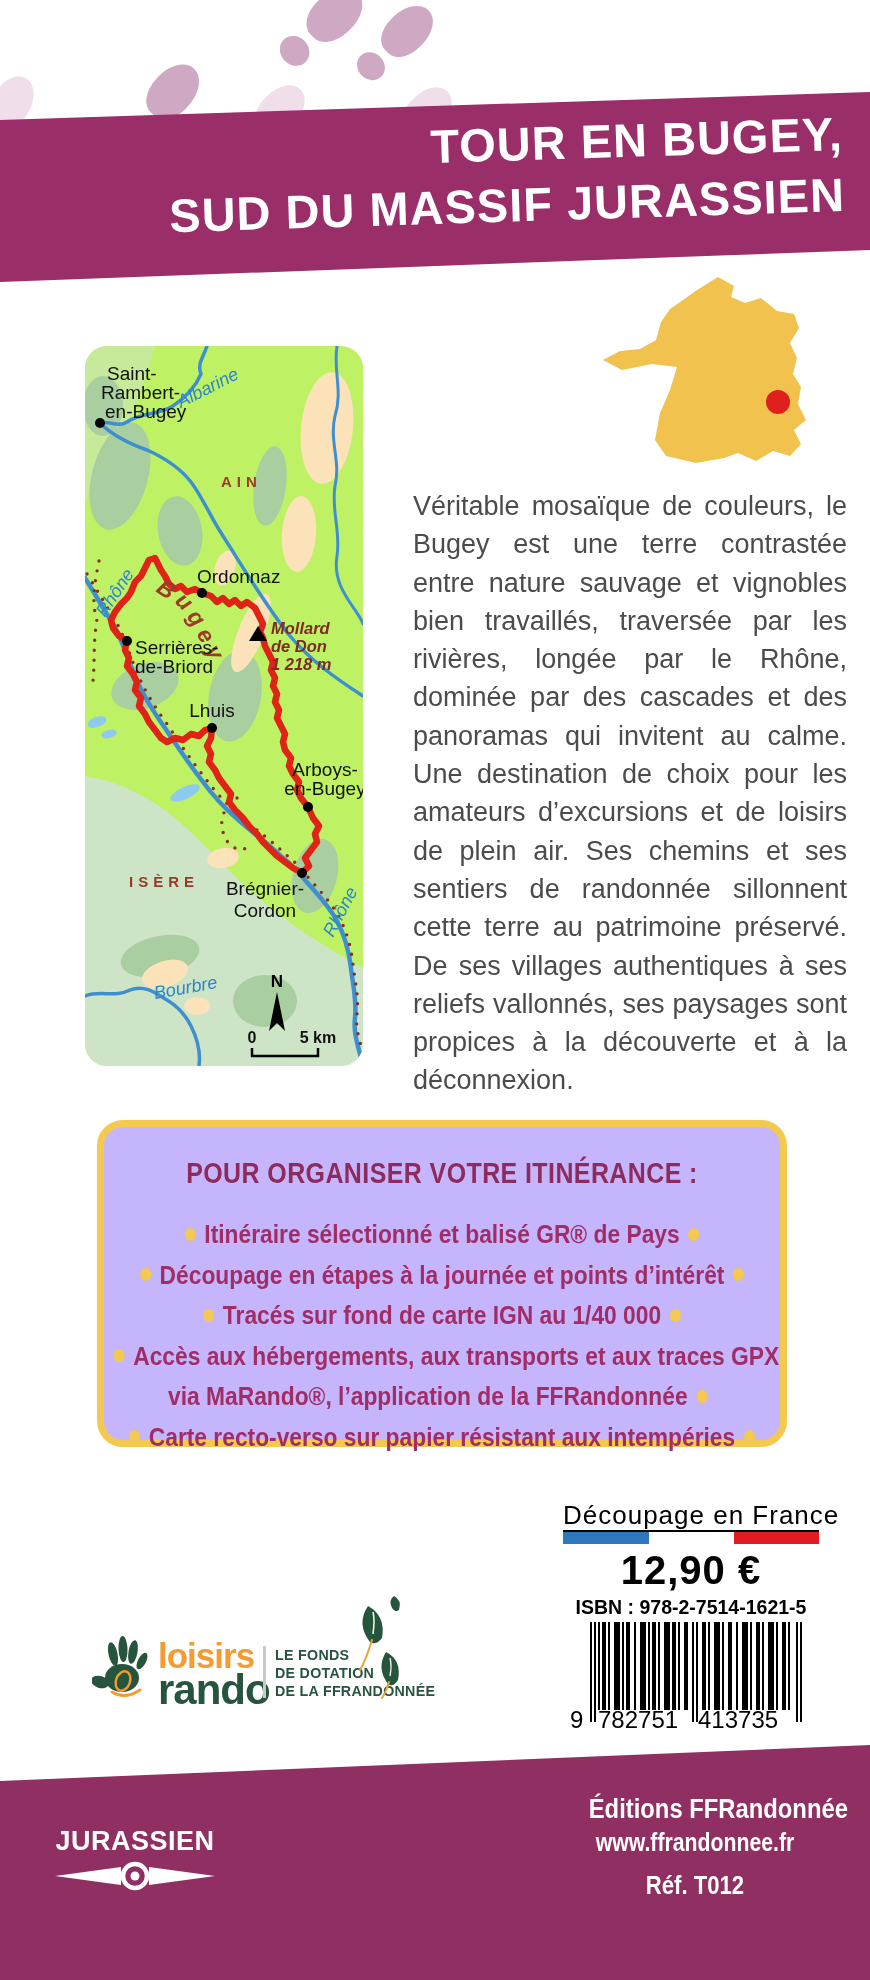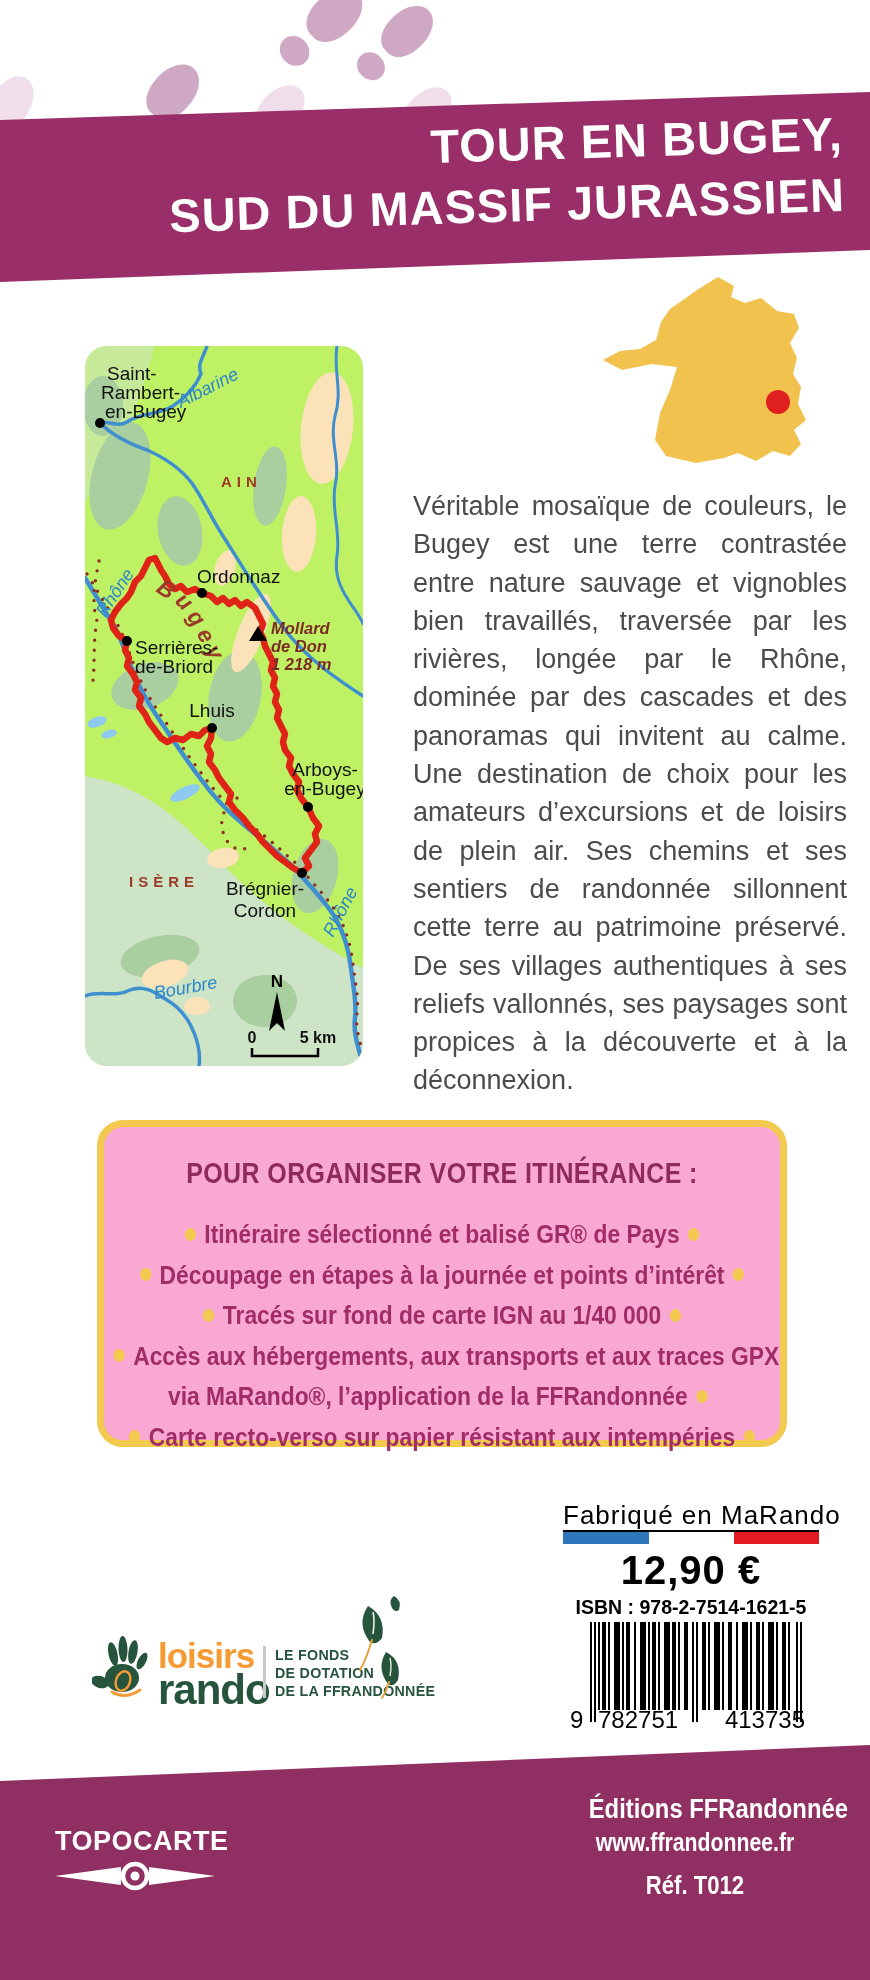--- a/index.html
+++ b/index.html
@@ -34,21 +34,21 @@
   .peak{font-size:16.5px;font-weight:bold;font-style:italic;fill:#7c2b26;}
   .bugey{font-size:23px;font-weight:bold;font-style:italic;fill:#9b3a28;}
   .scalelbl{font-size:16px;font-weight:bold;fill:#111;}
 
   
   .intro{position:absolute;left:413px;top:487px;width:434px;font-size:27px;line-height:38.3px;
          color:#4b4b4b;text-align:justify;}
 
   
   .features{position:absolute;left:97px;top:1120px;width:676px;height:313px;
-            border:7px solid #f3c94f;border-radius:26px;background:#f9a8d4;}
+            border:7px solid #f3c94f;border-radius:26px;background:#c4b5fd;}
   .features-inner{position:absolute;left:50%;top:0;width:806px;transform:translateX(-50%) scaleX(.86);
                   transform-origin:50% 0;text-align:center;}
   .features-title{margin-top:30px;font-size:29px;font-weight:bold;color:#8e2a5c;letter-spacing:.5px;}
   .bullets{margin-top:24px;}
   .bullet-line{font-size:26.5px;font-weight:bold;color:#a12d66;line-height:40.5px;white-space:nowrap;}
   .dot{display:inline-block;width:13px;height:13px;border-radius:50%;background:#f3c94f;
        margin:0 10px 4px 10px;vertical-align:middle;}
 
   
   .donate-box{position:absolute;left:94px;top:1547px;width:302px;height:86px;
@@ -74,21 +74,21 @@
             background:linear-gradient(90deg,#2e77bc 0 33.4%,#ffffff 33.4% 66.7%,#e21a22 66.7% 100%);}
   .price{position:absolute;left:563px;top:1548px;width:256px;text-align:center;
          font-size:40px;font-weight:bold;color:#000;letter-spacing:1px;}
   .isbn{position:absolute;left:563px;top:1596px;width:256px;text-align:center;
         font-size:19.5px;font-weight:bold;color:#000;white-space:nowrap;}
   .barcode{position:absolute;left:590px;top:1622px;width:212px;height:110px;}
   .bar{position:absolute;top:0;background:#000;}
   .bc-digits span{position:absolute;font-size:24px;color:#000;top:84px;}
   .bc-d1{left:-20px;}
   .bc-d2{left:8px;width:92px;text-align:left;}
-  .bc-d3{left:123px;width:92px;text-align:right;}
+  .bc-d3{left:108px;width:92px;text-align:left;}
 
   
   .footer{position:absolute;left:0;top:1745px;width:870px;height:235px;background:#8f2f62;
           clip-path:polygon(0 36px,870px 0,870px 235px,0 235px);}
   .brand{position:absolute;left:55px;top:1826px;width:160px;text-align:center;
          font-size:27px;font-weight:bold;color:#fff;letter-spacing:.5px;}
   .brand-logo{position:absolute;left:55px;top:1860px;width:160px;height:32px;}
   .pubblock{position:absolute;left:570px;top:1792px;width:250px;text-align:center;color:#fff;
             transform:scaleX(.85);transform-origin:50% 0;}
   .pub-name{font-size:28px;font-weight:bold;line-height:34px;white-space:nowrap;}
@@ -309,21 +309,21 @@
       <path d="M28,46 Q14,28 26,10 Q44,20 40,42 Q34,50 28,46Z"></path>
       <path d="M46,88 Q34,72 44,56 Q60,64 56,84 Q51,92 46,88Z"></path>
       <path d="M50,12 Q46,4 52,0 Q60,4 57,14 Q53,17 50,12Z"></path>
     </g>
     <path d="M30,44 Q24,64 18,74" fill="none" stroke="#e8a33f" stroke-width="2" stroke-linecap="round"></path>
     <path d="M47,86 Q44,96 40,102" fill="none" stroke="#e8a33f" stroke-width="2" stroke-linecap="round"></path>
     <path d="M31,38 Q33,24 31,16" fill="none" stroke="#f5f1e6" stroke-width="1.6"></path>
     <path d="M48,80 Q50,70 48,62" fill="none" stroke="#f5f1e6" stroke-width="1.4"></path>
   </svg>
 
-  <div class="madein">Fabriqué en MaRando</div>
+  <div class="madein">Découpage en France</div>
   <div class="blackrule"></div>
   <div class="tricolor"></div>
   <div class="price">12,90 €</div>
   <div class="isbn">ISBN : 978-2-7514-1621-5</div>
   <div class="barcode" id="barcode">
     <div class="bc-digits">
       <span class="bc-d1">9</span>
       <span class="bc-d2">782751</span>
       <span class="bc-d3">413735</span>
     </div>
@@ -358,21 +358,21 @@
       <div class="bar" style="left: 160px; width: 2px; height: 88px;"></div>
       <div class="bar" style="left: 166px; width: 4px; height: 88px;"></div>
       <div class="bar" style="left: 172px; width: 2px; height: 88px;"></div>
       <div class="bar" style="left: 178px; width: 6px; height: 88px;"></div>
       <div class="bar" style="left: 186px; width: 2px; height: 88px;"></div>
       <div class="bar" style="left: 192px; width: 4px; height: 88px;"></div>
       <div class="bar" style="left: 198px; width: 2px; height: 88px;"></div>
     </div>
 
   <div class="footer"></div>
-  <div class="brand">TOPOCARTE</div>
+  <div class="brand">JURASSIEN</div>
   <svg class="brand-logo" viewBox="0 0 160 32">
     <polygon points="0,16 66,7 66,25" fill="#fff"></polygon>
     <polygon points="160,16 94,7 94,25" fill="#fff"></polygon>
     <circle cx="80" cy="16" r="12" fill="none" stroke="#fff" stroke-width="4.5"></circle>
     <circle cx="80" cy="16" r="4.5" fill="#fff"></circle>
   </svg>
   <div class="pubblock">
     <div class="pub-name">Éditions FFRandonnée</div>
     <div class="pub-site">www.ffrandonnee.fr</div>
     <div class="pub-ref">Réf. T012</div>

